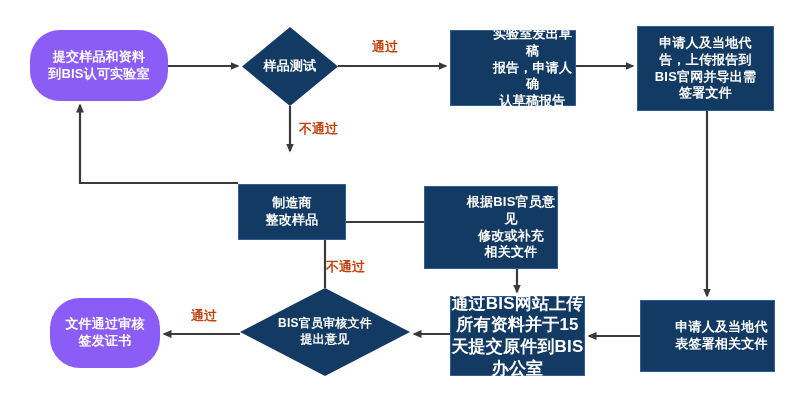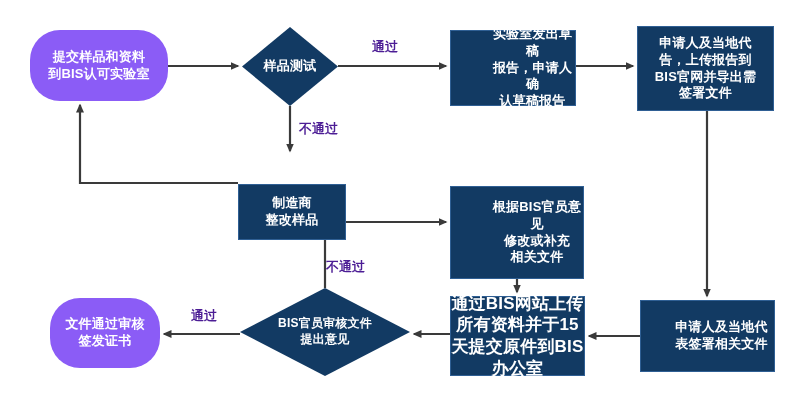--- a/index.html
+++ b/index.html
@@ -64,21 +64,21 @@
     position: relative;
     z-index: 2;
     color: #ffffff;
     font-weight: bold;
     text-align: center;
     line-height: 1.3;
     white-space: pre-line;
   }
   .edge-label {
     position: absolute;
-    color: #4c1d95;
+    color: #c2410c;
     font-weight: bold;
     font-size: 13px;
     z-index: 4;
     white-space: nowrap;
   }
 </style>
 </head>
 <body>
 
 <div id="canvas">
@@ -127,21 +127,21 @@
 认草稿报告</div>
 
   <div class="node rect" style="left:637px; top:26px; width:137px; height:85px; font-size:13px;">申请人及当地代
 告，上传报告到
 BIS官网并导出需
 签署文件</div>
 
   <div class="node rect" style="left:238px; top:155px; width:108px; height:56px; font-size:13px;margin-top:29px;">制造商
 整改样品</div>
 
-  <div class="node rect" style="left:450px; top:186px; width:134px; height:93px; font-size:13px;padding-left:40px;">根据BIS官员意见
+  <div class="node rect" style="left:424px; top:186px; width:134px; height:83px; font-size:13px;padding-left:40px;">根据BIS官员意见
 修改或补充
 相关文件</div>
 
   <div class="node rect" style="left:450px; top:296px; width:135px; height:80px; font-size:17px;">通过BIS网站上传
 所有资料并于15
 天提交原件到BIS
 办公室</div>
 
   <div class="node rect" style="left:640px; top:300px; width:135px; height:72px; font-size:13px;padding-left:28px;">申请人及当地代
 表签署相关文件</div>

